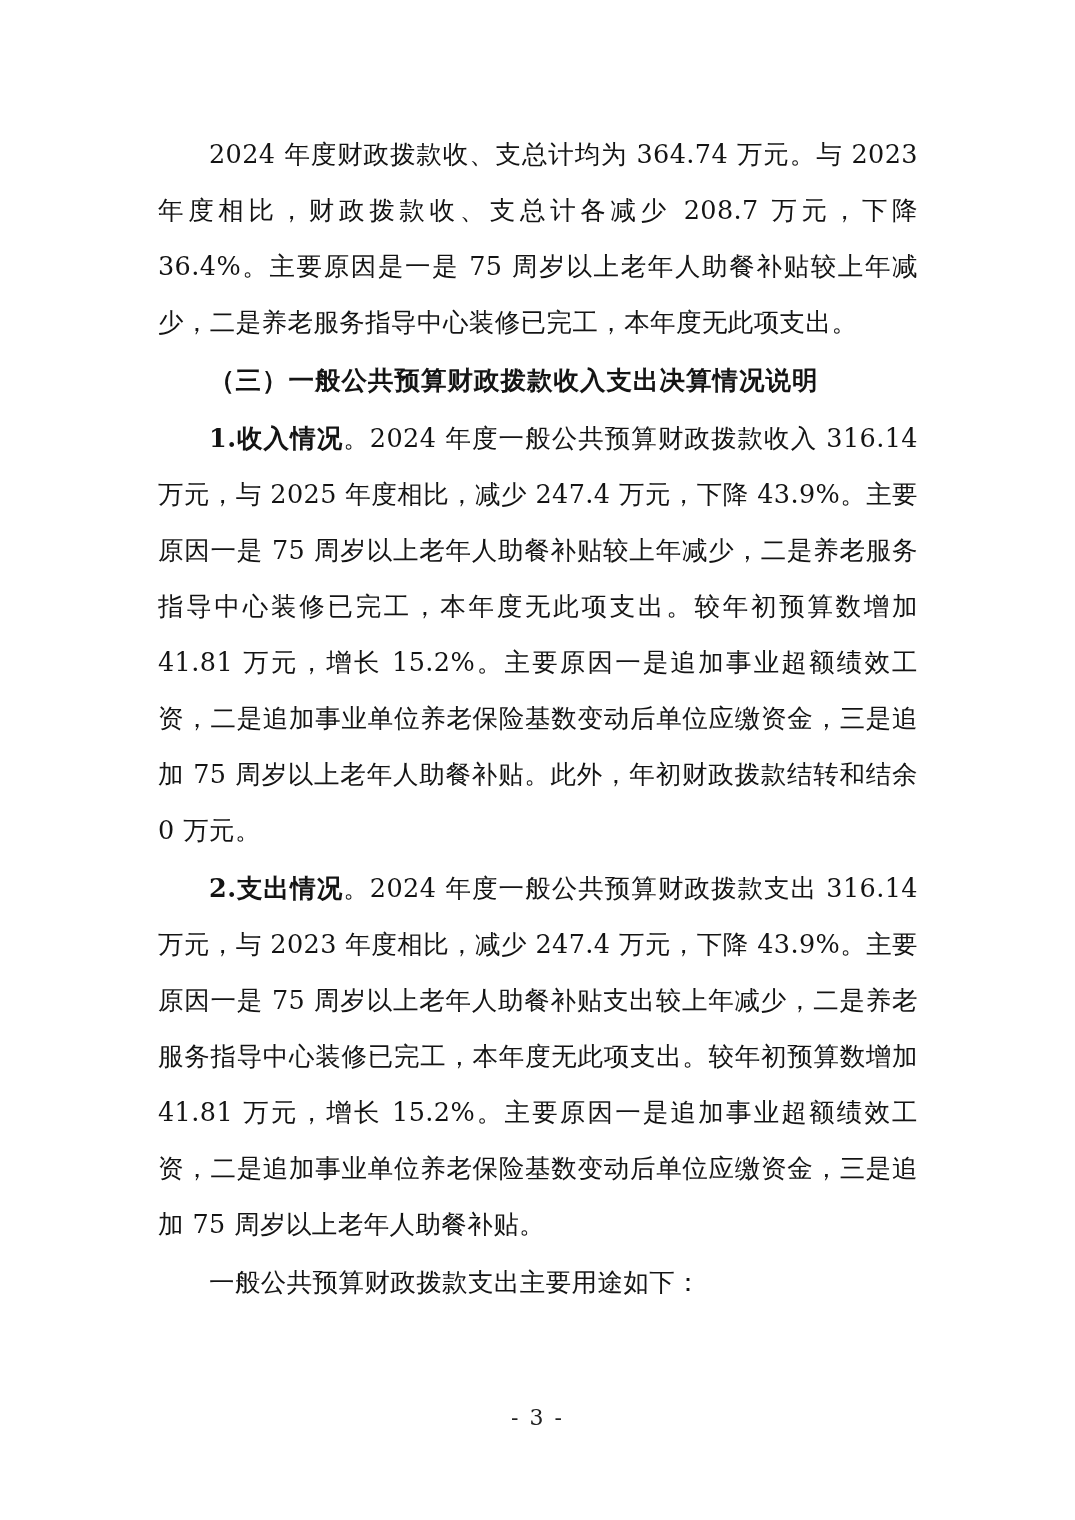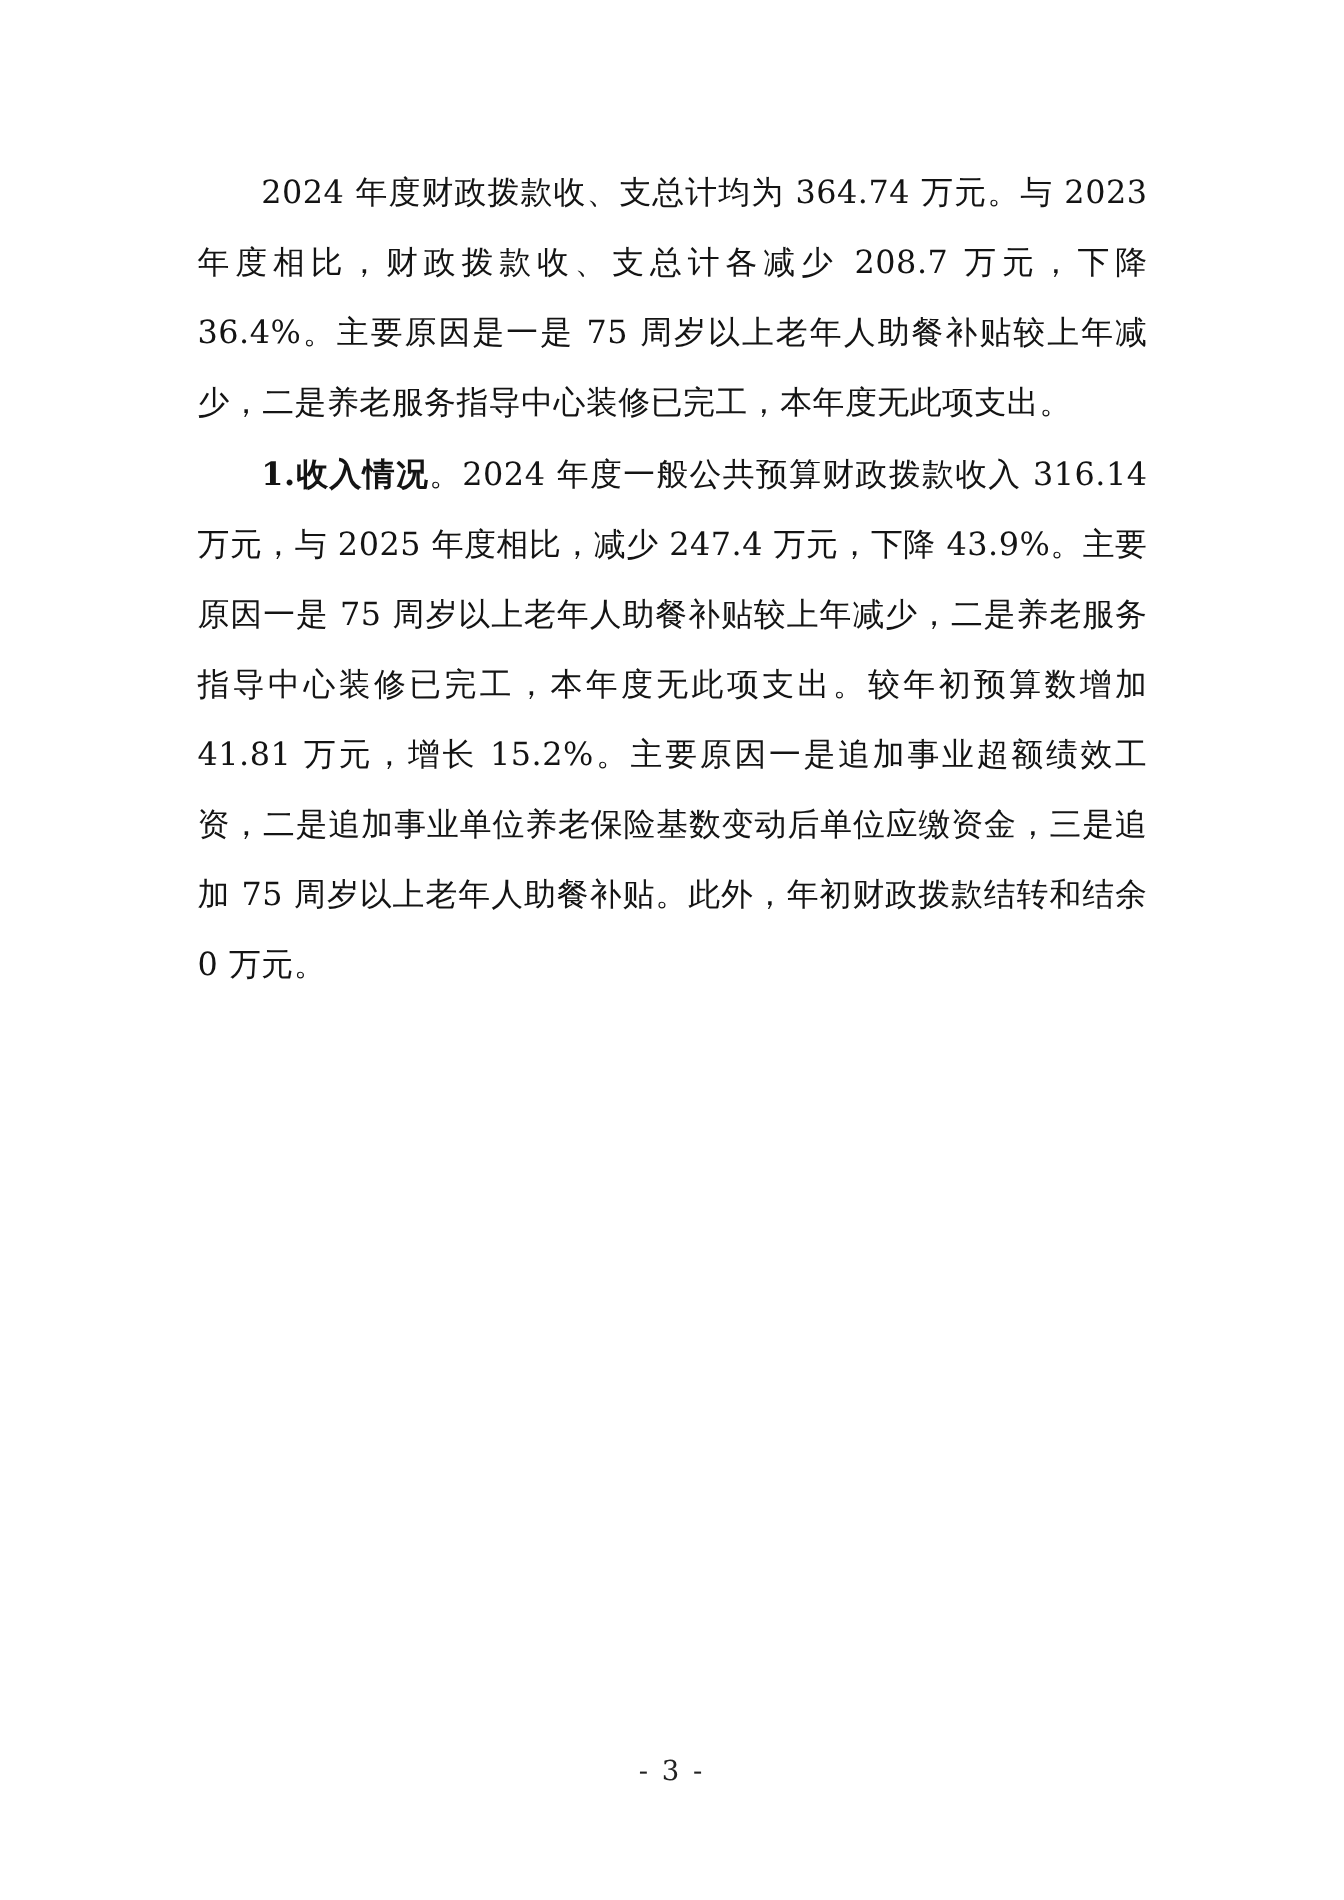--- a/index.html
+++ b/index.html
@@ -65,22 +65,25 @@
   }
 </style>
 </head>
 <body>
 
 <div class="page">
   <div class="content">
 
     <p class="indent">2024 年度财政拨款收、支总计均为 364.74 万元。与 2023 年度相比，财政拨款收、支总计各减少 208.7 万元，下降 36.4%。主要原因是一是 75 周岁以上老年人助餐补贴较上年减少，二是养老服务指导中心装修已完工，本年度无此项支出。</p>
 
+    <p class="heading">（三）一般公共预算财政拨款收入支出决算情况说明</p>
 
     <p class="sub"><span class="bold">1.收入情况</span><span>。2024 年度一般公共预算财政拨款收入 316.14 万元，与 2025 年度相比，减少 247.4 万元，下降 43.9%。主要原因一是 75 周岁以上老年人助餐补贴较上年减少，二是养老服务指导中心装修已完工，本年度无此项支出。较年初预算数增加 41.81 万元，增长 15.2%。主要原因一是追加事业超额绩效工资，二是追加事业单位养老保险基数变动后单位应缴资金，三是追加 75 周岁以上老年人助餐补贴。此外，年初财政拨款结转和结余 0 万元。</span></p>
 
+    <p class="sub"><span class="bold">2.支出情况</span><span>。2024 年度一般公共预算财政拨款支出 316.14 万元，与 2023 年度相比，减少 247.4 万元，下降 43.9%。主要原因一是 75 周岁以上老年人助餐补贴支出较上年减少，二是养老服务指导中心装修已完工，本年度无此项支出。较年初预算数增加 41.81 万元，增长 15.2%。主要原因一是追加事业超额绩效工资，二是追加事业单位养老保险基数变动后单位应缴资金，三是追加 75 周岁以上老年人助餐补贴。</span></p>
 
+    <p class="indent">一般公共预算财政拨款支出主要用途如下：</p>
 
 
   </div>
 
   <div class="pagenum">- 3 -</div>
 </div>
 
 </body></html>

